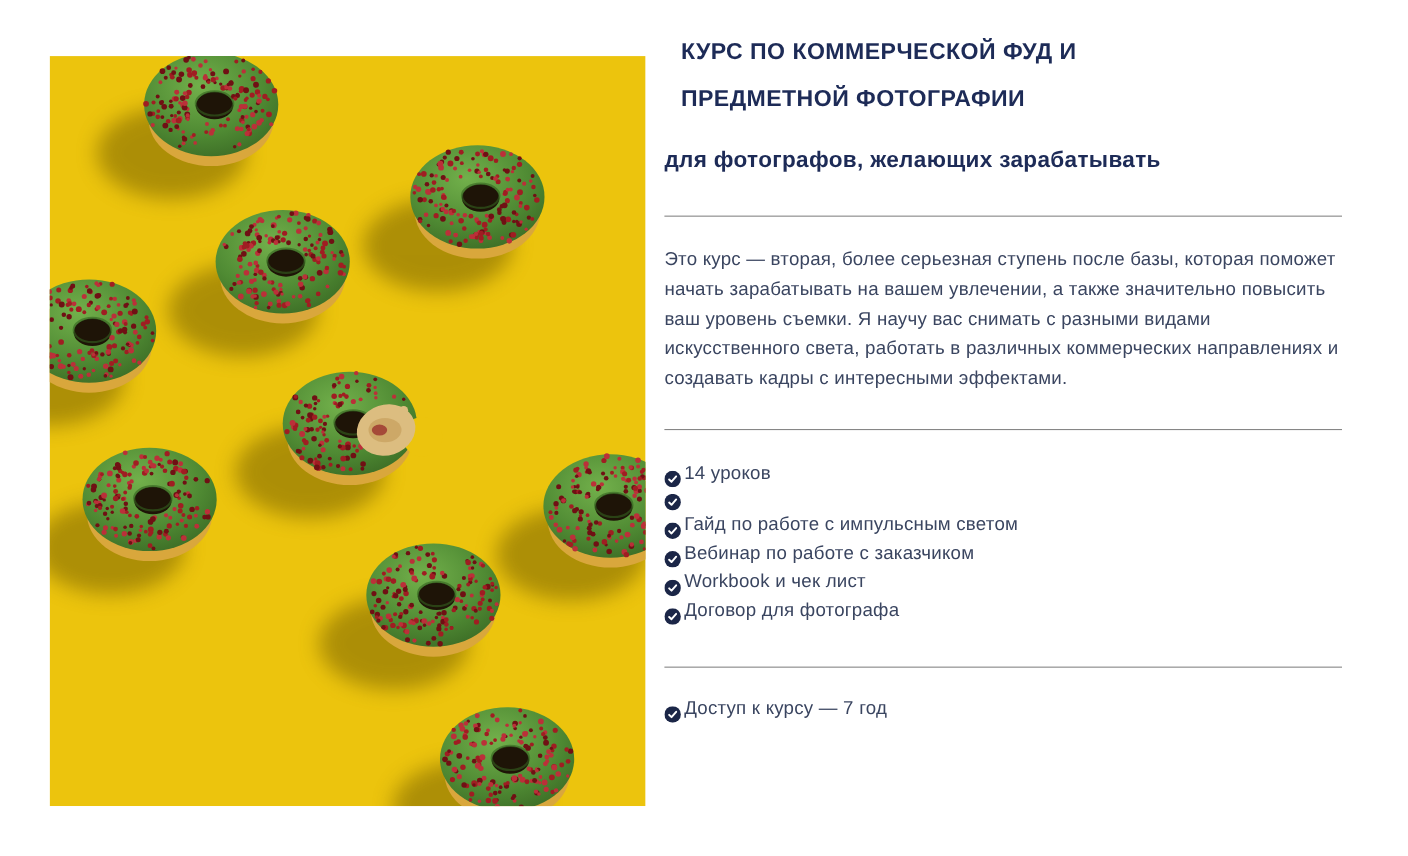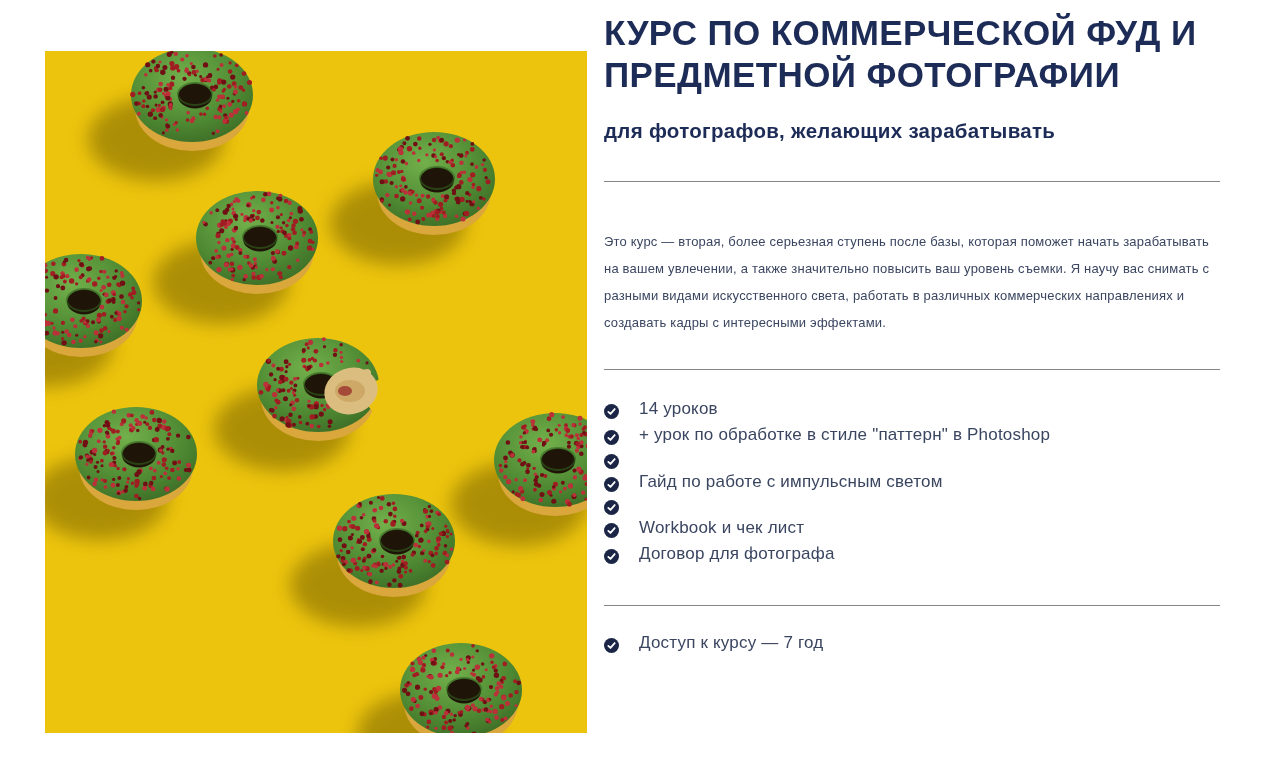--- a/index.html
+++ b/index.html
@@ -28,22 +28,22 @@
     width: 100%;
     height: 100%;
   }
   .content {
     position: absolute;
     left: 604px;
     top: 12px;
     width: 616px;
   }
   .page-title {
-    margin: 0;
-    font-size: 35px;
+    margin: 15px;
+    font-size: 21px;
     line-height: 42px;
     font-weight: 700;
     letter-spacing: 0.4px;
     color: var(--title-color, #1d2b57);
     white-space: pre-line;
   }
   .subtitle {
     margin: 22px 0 0 0;
     font-size: 20.5px;
     line-height: 26px;
@@ -53,37 +53,37 @@
   }
   .divider {
     border: none;
     border-top: 1.5px solid var(--divider-color, #868686);
     margin: 0;
   }
   .d1 { margin-top: 37px; }
   .d2 { margin-top: 33px; }
   .d3 { margin-top: 38px; }
   .lead {
-    margin: 46px 0 0 0;
-    font-size: 13px;
+    margin: 25px 0 0 0;
+    font-size: 17px;
     line-height: 27px;
     letter-spacing: 0.2px;
     color: var(--text-color, #3a4560);
   }
   ul.checklist {
     list-style: none;
     margin: 0;
     padding: 0;
   }
   ul.features { margin-top: 26px; }
   ul.tariffs  { margin-top: 24px; }
   ul.checklist li {
     display: flex;
-    align-items: center;
-    gap: 20px;
+    align-items: flex-end;
+    gap: 3px;
     font-size: 17px;
     line-height: 26px;
     letter-spacing: 0.2px;
     color: var(--text-color, #3a4560);
   }
   .check-icon {
     flex: none;
     width: 15px;
     height: 15px;
     margin-top: 5.5px;
@@ -1507,46 +1507,38 @@
         </span>
       <span class="feature-label">14 уроков</span>
     </li>
     <li>
       <span class="check-icon">
           <svg viewBox="0 0 16 16">
             <circle cx="8" cy="8" r="8" fill="currentColor"></circle>
             <path d="M4.6 8.4l2.3 2.2 4.5-5.2" stroke="#fff" stroke-width="1.9" fill="none" stroke-linecap="round" stroke-linejoin="round"></path>
           </svg>
         </span>
-      <span class="feature-label">+ урок по обработке в стиле "паттерн" в Photoshop</span>
-    </li>
-    <li>
-      <span class="check-icon">
-          <svg viewBox="0 0 16 16">
-            <circle cx="8" cy="8" r="8" fill="currentColor"></circle>
-            <path d="M4.6 8.4l2.3 2.2 4.5-5.2" stroke="#fff" stroke-width="1.9" fill="none" stroke-linecap="round" stroke-linejoin="round"></path>
-          </svg>
-        </span>
     </li>
     <li>
       <span class="check-icon">
           <svg viewBox="0 0 16 16">
             <circle cx="8" cy="8" r="8" fill="currentColor"></circle>
             <path d="M4.6 8.4l2.3 2.2 4.5-5.2" stroke="#fff" stroke-width="1.9" fill="none" stroke-linecap="round" stroke-linejoin="round"></path>
           </svg>
         </span>
       <span class="feature-label">Гайд по работе с импульсным светом</span>
     </li>
     <li>
       <span class="check-icon">
           <svg viewBox="0 0 16 16">
             <circle cx="8" cy="8" r="8" fill="currentColor"></circle>
             <path d="M4.6 8.4l2.3 2.2 4.5-5.2" stroke="#fff" stroke-width="1.9" fill="none" stroke-linecap="round" stroke-linejoin="round"></path>
           </svg>
         </span>
+      <span class="feature-label">Вебинар по работе с заказчиком</span>
     </li>
     <li>
       <span class="check-icon">
           <svg viewBox="0 0 16 16">
             <circle cx="8" cy="8" r="8" fill="currentColor"></circle>
             <path d="M4.6 8.4l2.3 2.2 4.5-5.2" stroke="#fff" stroke-width="1.9" fill="none" stroke-linecap="round" stroke-linejoin="round"></path>
           </svg>
         </span>
       <span class="feature-label">Workbook и чек лист</span>
     </li>

